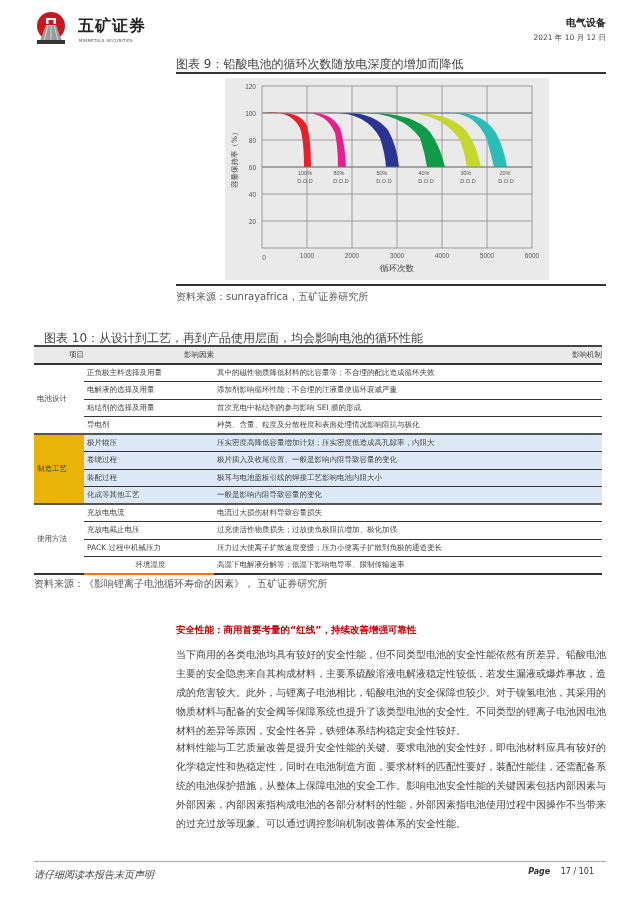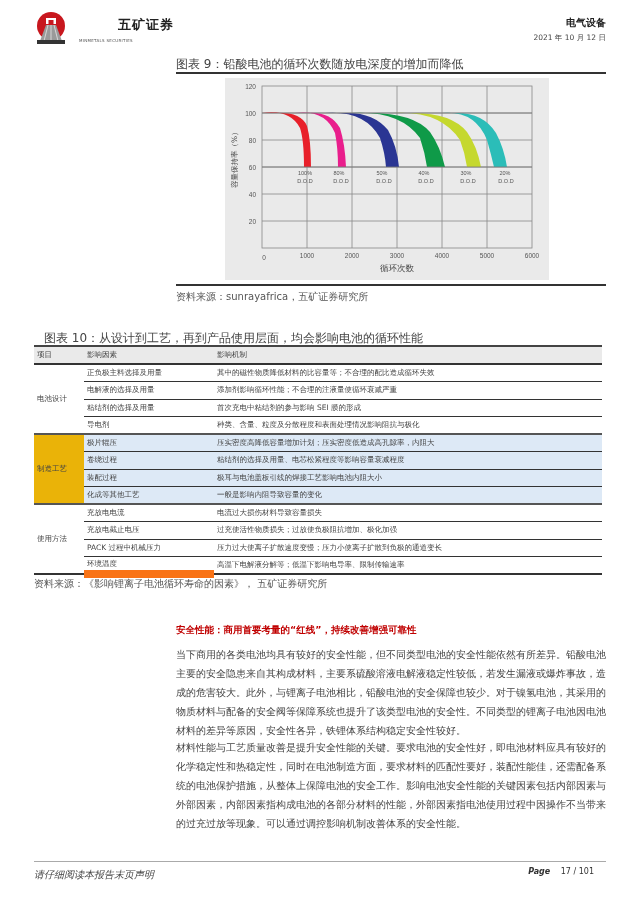--- a/index.html
+++ b/index.html
@@ -2,36 +2,36 @@
 <html><head>
 <meta charset="utf-8">
 <style>
   * { margin: 0; padding: 0; box-sizing: border-box; }
   html, body { width: 640px; height: 905px; background: #ffffff; overflow: hidden; }
   body { font-family: "DejaVu Sans", "Liberation Sans", sans-serif; color: #333; position: relative; }
 
   
   .header { position: absolute; left: 0; top: 0; width: 640px; height: 50px; }
   .logo { position: absolute; left: 34px; top: 11px; width: 34px; height: 34px; }
-  .brand-cn { position: absolute; left: 78px; top: 16px; font-size: 13px; font-weight: bold; color: #222; letter-spacing: 1px; margin-left: 40px; }
+  .brand-cn { position: absolute; left: 78px; top: 16px; font-size: 16px; font-weight: bold; color: #222; letter-spacing: 1px; }
   .brand-en { position: absolute; left: 79px; top: 38px; font-size: 4px; color: #555; letter-spacing: 0.3px; }
   .sector { position: absolute; right: 34px; top: 16px; font-size: 10px; font-weight: bold; color: #222; }
   .report-date { position: absolute; right: 34px; top: 33px; font-size: 7.5px; color: #444; }
 
   
   .fig-title { position: absolute; font-size: 12px; color: #444; }
   .rule-thick { position: absolute; height: 2px; background: #333; }
   .source { position: absolute; font-size: 10px; color: #555; }
 
   .chart-bg { position: absolute; left: 225px; top: 78px; width: 324px; height: 202px; background: #eaeaea; }
   .chart-svg { position: absolute; left: 225px; top: 78px; }
 
   
   .tbl { position: absolute; left: 34px; top: 345px; width: 568px; border-collapse: collapse; font-size: 7.5px; color: #444; }
-  .tbl th { background: #eaeaea; text-align: left; font-weight: normal; height: 18px; padding-left: 3px; border-top: 2px solid #444; border-bottom: 2px solid #333; }
+  .tbl th { background: #eaeaea; text-align: right; font-weight: normal; height: 18px; padding-left: 3px; border-top: 2px solid #444; border-bottom: 2px solid #333; }
   .tbl td { height: 17.5px; padding-left: 3px; vertical-align: middle; }
   .tbl td.line { border-bottom: 1px solid #333; }
   .tbl tr.blue td.c2, .tbl tr.blue td.c3 { background: #dde9f6; margin-top: 24px; }
   .tbl td.grp { vertical-align: middle; }
   .tbl td.grp-end { border-bottom: 2px solid #555; }
 
   
   .sec-heading { position: absolute; left: 176px; top: 624px; font-size: 9.5px; font-weight: bold; color: #c00000; }
   .para { position: absolute; left: 176px; width: 430px; font-size: 10px; line-height: 19px; color: #444; text-align: justify; text-indent: 0; }
 
@@ -165,21 +165,21 @@
       <td class="c3 grp-end">种类、含量、粒度及分散程度和表面处理情况影响阻抗与极化</td>
     </tr>
 
     <tr class="blue">
       <td class="grp grp-end" rowspan="4" style="background:#eab308;">制造工艺</td>
       <td class="c2 line">极片辊压</td>
       <td class="c3 line">压实密度高降低容量增加计划；压实密度低造成高孔隙率，内阻大</td>
     </tr>
     <tr class="blue">
       <td class="c2 line">卷绕过程</td>
-      <td class="c3 line">粘结剂的选择及用量、电芯松紧程度等影响容量衰减程度</td>
+      <td class="c3 line">极片插入及收尾位置、一般是影响内阻导致容量的变化</td>
     </tr>
     <tr class="blue">
       <td class="c2 line">装配过程</td>
       <td class="c3 line">极耳与电池盖板引线的焊接工艺影响电池内阻大小</td>
     </tr>
     <tr class="blue">
       <td class="c2 grp-end">化成等其他工艺</td>
       <td class="c3 grp-end">一般是影响内阻导致容量的变化</td>
     </tr>
 
@@ -190,21 +190,21 @@
     </tr>
     <tr>
       <td class="c2 line">充放电截止电压</td>
       <td class="c3 line">过充使活性物质损失；过放使负极阻抗增加、极化加强</td>
     </tr>
     <tr>
       <td class="c2 line">PACK 过程中机械压力</td>
       <td class="c3 line">压力过大使离子扩散速度变慢；压力小使离子扩散到负极的通道变长</td>
     </tr>
     <tr>
-      <td class="c2" style="border-bottom:8px solid #f97316;">环境温度</td>
+      <td class="c2" style="border-bottom:2px solid #f97316;text-align:center;">环境温度</td>
       <td class="c3" style="border-bottom:2px solid #333;">高温下电解液分解等；低温下影响电导率、限制传输速率</td>
     </tr>
   </tbody>
 </table>
 
 <div class="source" style="left:34px; top:577px;">资料来源：《影响锂离子电池循环寿命的因素》，  五矿证券研究所</div>
 
 <div class="sec-heading">安全性能：商用首要考量的“红线”，持续改善增强可靠性</div>
 <p class="para" style="top:645px;">当下商用的各类电池均具有较好的安全性能，但不同类型电池的安全性能依然有所差异。铅酸电池主要的安全隐患来自其构成材料，主要系硫酸溶液电解液稳定性较低，若发生漏液或爆炸事故，造成的危害较大。此外，与锂离子电池相比，铅酸电池的安全保障也较少。对于镍氢电池，其采用的物质材料与配备的安全阀等保障系统也提升了该类型电池的安全性。不同类型的锂离子电池因电池材料的差异等原因，安全性各异，铁锂体系结构稳定安全性较好。</p>
 <p class="para" style="top:738px;">材料性能与工艺质量改善是提升安全性能的关键。要求电池的安全性好，即电池材料应具有较好的化学稳定性和热稳定性，同时在电池制造方面，要求材料的匹配性要好，装配性能佳，还需配备系统的电池保护措施，从整体上保障电池的安全工作。影响电池安全性能的关键因素包括内部因素与外部因素，内部因素指构成电池的各部分材料的性能，外部因素指电池使用过程中因操作不当带来的过充过放等现象。可以通过调控影响机制改善体系的安全性能。</p>

